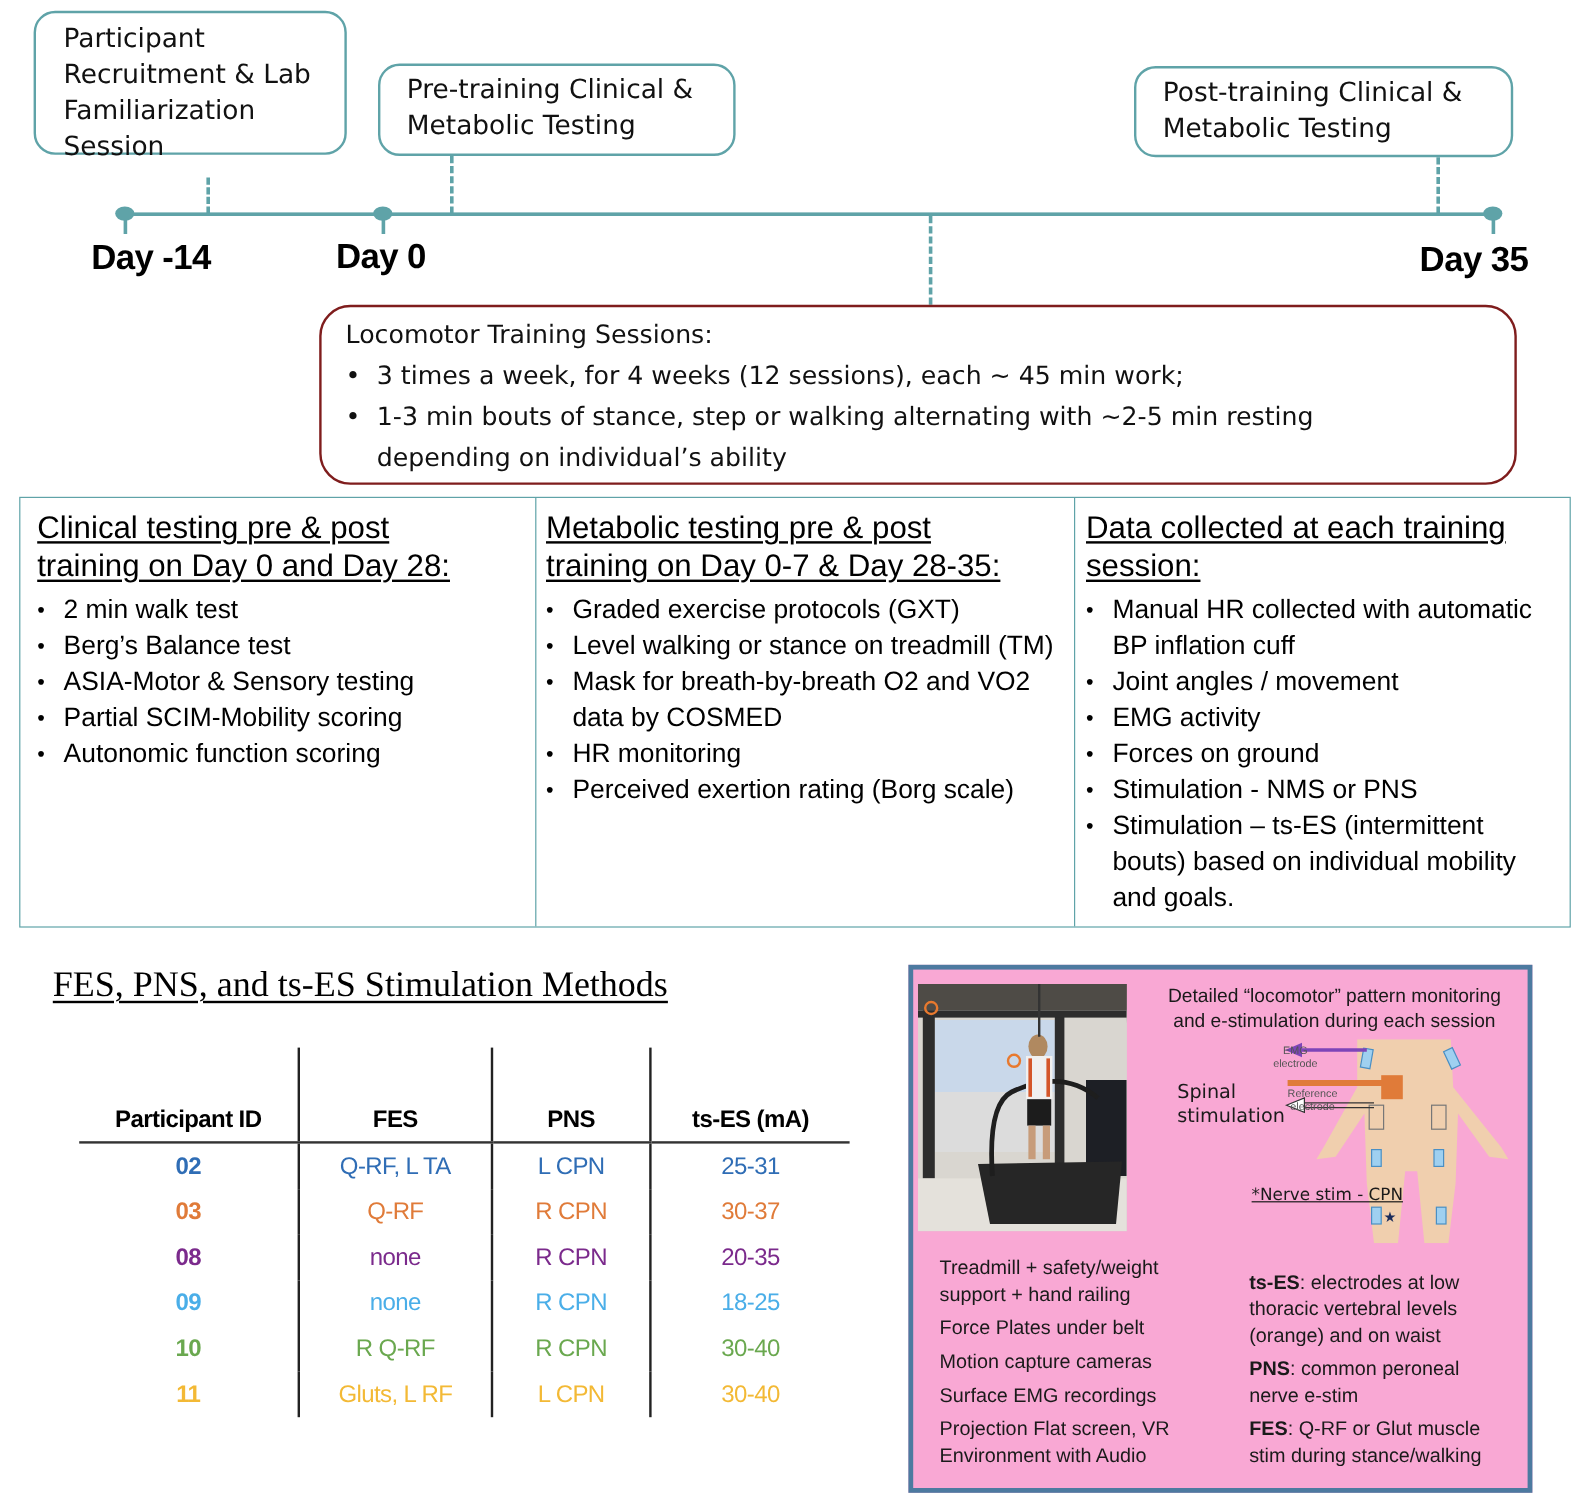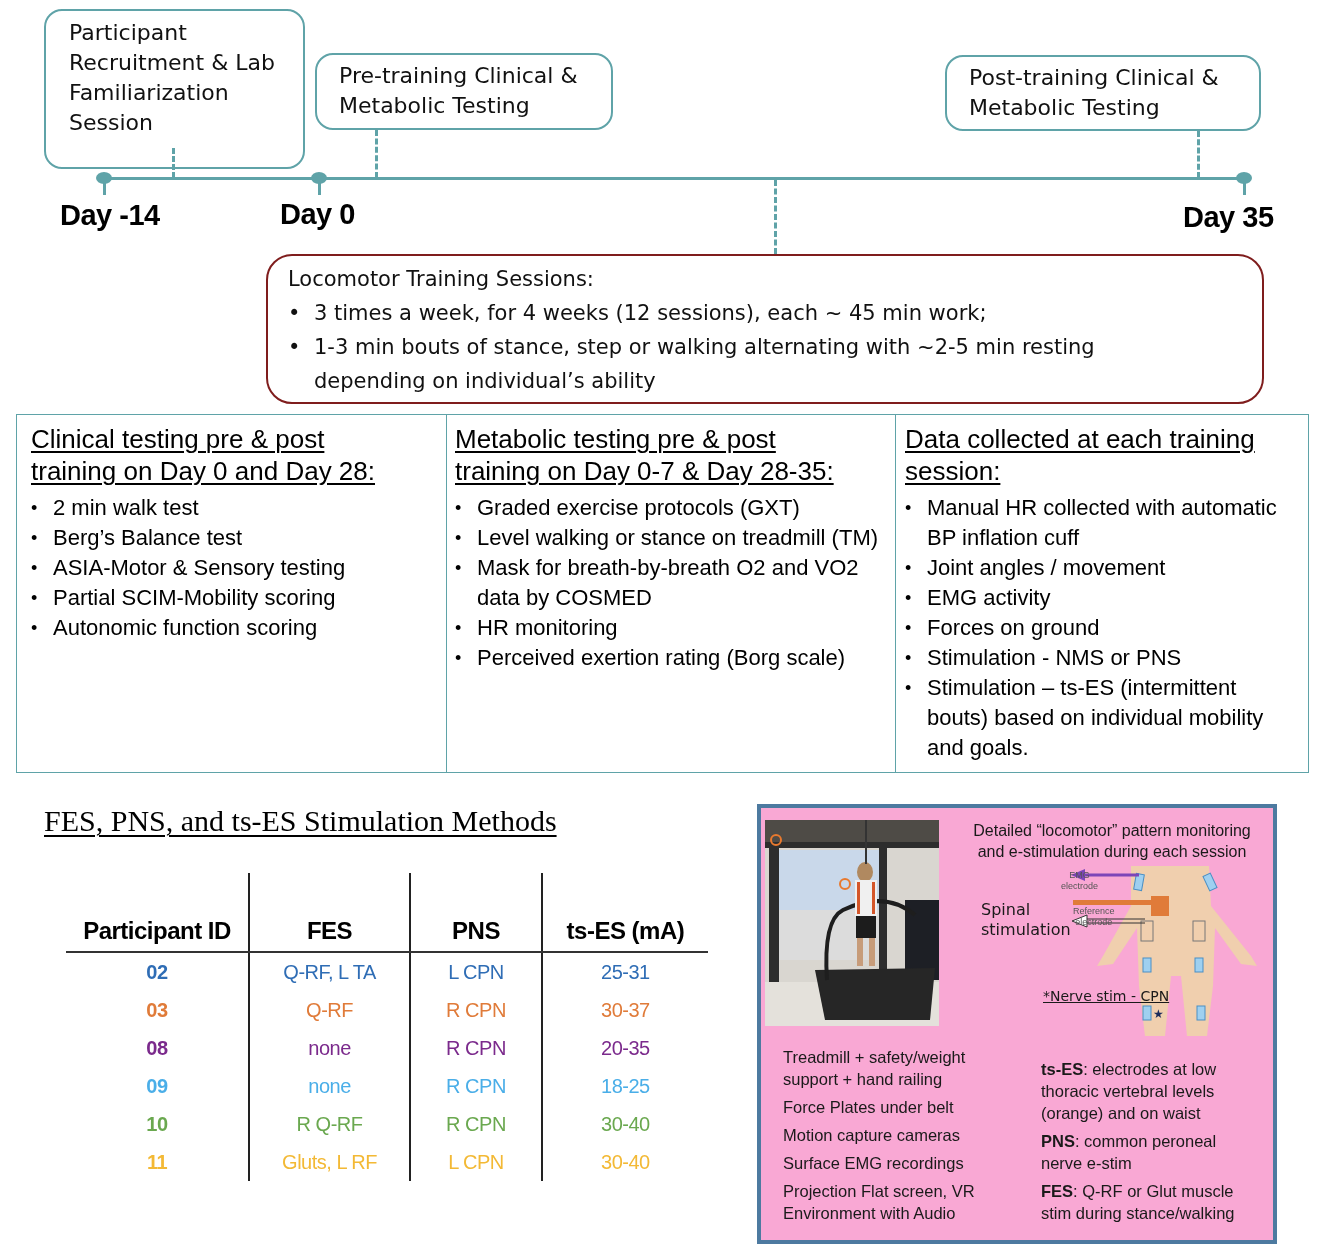--- a/index.html
+++ b/index.html
@@ -18,40 +18,40 @@
   .panel-row { position: absolute; left: 16px; top: 414px; width: 1293px; height: 359px; border: 1.5px solid #5fa3a8; box-sizing: border-box; display: flex; }
   .panel { box-sizing: border-box; padding: 8px 14px 0 14px; font-family: "Liberation Sans", sans-serif; }
   .panel + .panel { border-left: 1.5px solid #5fa3a8; }
   .panel h3 { margin: 0 0 6px 0; font-weight: normal; font-size: 26px; line-height: 32px; text-decoration: underline; text-decoration-thickness: 2px; text-underline-offset: 3px; }
   .panel ul { list-style: none; margin: 0; padding: 0; font-size: 22px; line-height: 30px; }
   .panel li { position: relative; padding-left: 22px; }
   .panel li::before { content: "\2022"; position: absolute; left: 0; top: 0; font-size: 18px; }
   .stim-title { position: absolute; left: 44px; top: 804px; font-family: "Liberation Serif", serif; font-size: 30px; text-decoration: underline; text-decoration-thickness: 2px; text-underline-offset: 4px; white-space: nowrap; }
   .stim-table { position: absolute; left: 66px; top: 873px; width: 642px; }
   .stim-table table { border-collapse: collapse; width: 100%; font-family: "Liberation Sans", sans-serif; }
-  .stim-table th { font-size: 24px; font-weight: bold; height: 72px; vertical-align: bottom; padding: 0 0 6px 0; border-bottom: 2.5px solid #333; letter-spacing: -0.5px; }
+  .stim-table th { font-size: 20px; font-weight: bold; height: 72px; vertical-align: bottom; padding: 0 0 6px 0; border-bottom: 2.5px solid #333; letter-spacing: -0.5px; }
   .stim-table td { font-size: 20px; height: 38px; text-align: center; padding: 0; letter-spacing: -0.5px; }
   .stim-table .c0 { width: 183px; }
   .stim-table .c1 { width: 161px; }
   .stim-table .c2 { width: 131px; }
   .stim-table .c3 { width: 167px; }
   .stim-table th + th, .stim-table td + td { border-left: 2px solid #222; }
   .stim-table td.idc { font-weight: bold; }
   .fig-box { position: absolute; left: 757px; top: 804px; width: 520px; height: 440px; border: 4px solid #4d7aa0; box-sizing: border-box; background: #f9a8d4; }
   .photo { position: absolute; left: 4px; top: 12px; width: 174px; height: 206px; overflow: hidden; background: linear-gradient(#5a5650 0%, #6d6a63 10%, #d8d5cf 16%); }
   .fig-caption { position: absolute; left: 186px; top: 12px; width: 330px; font-family: "Liberation Sans", sans-serif; font-size: 16px; line-height: 21px; text-align: center; color: #1a1a1a; }
   .fig-text { font-family: "Liberation Sans", sans-serif; font-size: 16.5px; line-height: 22px; color: #1a1a1a; position: absolute; }
   .fig-text b { font-weight: bold; }
 </style>
 </head>
 <body>
 
 <div>
 
-  <div class="tl-box" style="left:44px; top:9px; width:261px; height:160px; padding:7px 0 0 23px;">
+  <div class="tl-box" style="left:28px; top:9px; width:261px; height:120px; padding:7px 0 0 23px;">
     <span class="ln">Participant</span>
     <span class="ln">Recruitment &amp; Lab</span>
     <span class="ln">Familiarization</span>
     <span class="ln">Session</span>
   </div>
   <div class="tl-box" style="left:315px; top:53px; width:298px; height:77px; padding:6px 4px 0 22px;">
     <span class="ln">Pre-training Clinical &amp;</span>
     <span class="ln">Metabolic Testing</span>
   </div>
   <div class="tl-box" style="left:945px; top:55px; width:316px; height:76px; padding:6px 0 0 22px;">
@@ -66,21 +66,21 @@
   <div class="tl-dash" style="left:1197px; top:131px; height:47px;"></div>
   <div class="tl-dash" style="left:774px; top:180px; height:74px;"></div>
   <div class="tl-dash" style="left:103px; top:183px; height:12px;"></div>
   <div class="tl-dash" style="left:318px; top:183px; height:12px;"></div>
   <div class="tl-dash" style="left:1243px; top:183px; height:12px;"></div>
 
   <div class="tl-dot" style="left:96px; top:172px;"></div>
   <div class="tl-dot" style="left:311px; top:172px;"></div>
   <div class="tl-dot" style="left:1236px; top:172px;"></div>
 
-  <div class="day-label" style="left:60px; top:199px;">Day -14</div>
+  <div class="day-label" style="left:76px; top:199px;">Day -14</div>
   <div class="day-label" style="left:280px; top:198px;">Day 0</div>
   <div class="day-label" style="left:1183px; top:201px;">Day 35</div>
 
   <div class="loco-box">
     <div>Locomotor Training Sessions:</div>
     <ul>
       <li>3 times a week, for 4 weeks (12 sessions), each ~ 45 min work;</li>
       <li style="width:860px;">1-3 min bouts of stance, step or walking alternating with ~2-5 min resting depending on individual’s ability</li>
     </ul>
   </div>

